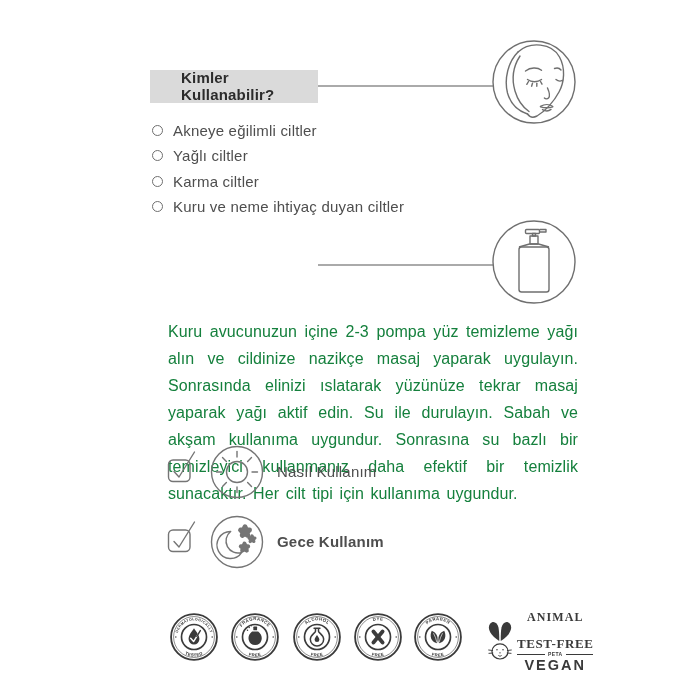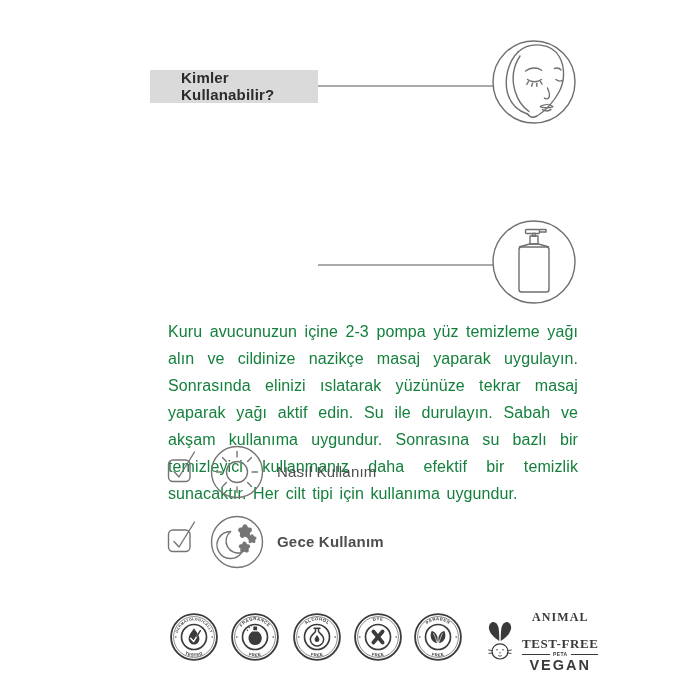--- a/index.html
+++ b/index.html
@@ -35,21 +35,21 @@
   .usage-label{position:absolute;left:277px;font-size:15px;color:#4e4e4e;letter-spacing:.2px;}
 
   
   .badge{position:absolute;top:612px;width:50px;height:50px;}
   .arc{fill:#3b3b3b;font-family:"Liberation Sans",sans-serif;font-weight:700;letter-spacing:.45px;}
   .arc-top{font-size:5.2px;}
   .arc-top.small{font-size:4.3px;}
   .arc-bot{font-size:5.2px;}
 
   
-  .peta{position:absolute;left:483px;top:611px;display:flex;align-items:center;gap:5px;}
+  .peta{position:absolute;left:483px;top:611px;display:flex;align-items:center;}
   .peta-text{display:flex;flex-direction:column;align-items:center;color:#3a3a3a;}
   .peta-l1{font-family:"Liberation Serif",serif;font-weight:700;font-size:12px;letter-spacing:1.1px;line-height:13px;}
   .peta-l2{font-family:"Liberation Serif",serif;font-weight:700;font-size:13px;letter-spacing:.6px;line-height:11px;margin-top:14px;}
   .peta-div{display:flex;align-items:center;gap:3px;margin:2px 0 1px 0;width:100%;}
   .peta-rule{flex:1;height:1px;background:#3a3a3a;}
   .peta-brand{font-size:5px;font-weight:700;letter-spacing:.4px;}
   .peta-l3{font-family:Liberation Sans, sans-serif;font-weight:600;font-size:14.5px;letter-spacing:2px;line-height:15px;}
 
   svg{display:block;}
 </style>
@@ -84,20 +84,38 @@
       <path d="M 67,42.5 C 69,44.2 71.5,44.4 73.4,43.4"></path>
 
       <path d="M 58.5,51 C 60.5,55.5 61.5,59 59.5,61 C 58.4,62.1 56.4,62 55.4,61"></path>
 
       <path d="M 51.5,69.3 C 55.5,67 60.5,67 63.5,69.3"></path>
       <path d="M 51.5,69.8 C 56,71.2 59.5,71.2 63.8,69.8"></path>
       <path d="M 53.5,72.6 C 56.5,74.4 59.8,74.2 62,72.4"></path>
     </g>
   </svg>
 
+  <div class="skin-list">
+    <div class="skin-item">
+      <span class="bullet"></span>
+      <span class="skin-label">Akneye eğilimli ciltler</span>
+    </div>
+    <div class="skin-item">
+      <span class="bullet"></span>
+      <span class="skin-label">Yağlı ciltler</span>
+    </div>
+    <div class="skin-item">
+      <span class="bullet"></span>
+      <span class="skin-label">Karma ciltler</span>
+    </div>
+    <div class="skin-item">
+      <span class="bullet"></span>
+      <span class="skin-label">Kuru ve neme ihtiyaç duyan ciltler</span>
+    </div>
+  </div>
 
   <div class="connector" style="top:264px;"></div>
 
   <svg class="icon-circle" style="top:217px;" viewBox="0 0 90 90">
     <g fill="none" stroke="#6f6f6f" stroke-width="1.4" stroke-linejoin="round">
       <circle cx="45" cy="45" r="41"></circle>
       <rect x="30" y="30" width="30" height="45" rx="2.5"></rect>
       <path d="M 30,30 L 40.5,27 H 49.5 L 60,30"></path>
       <rect x="41" y="19" width="8" height="8"></rect>
       <rect x="43.5" y="16.5" width="3" height="2.5"></rect>

